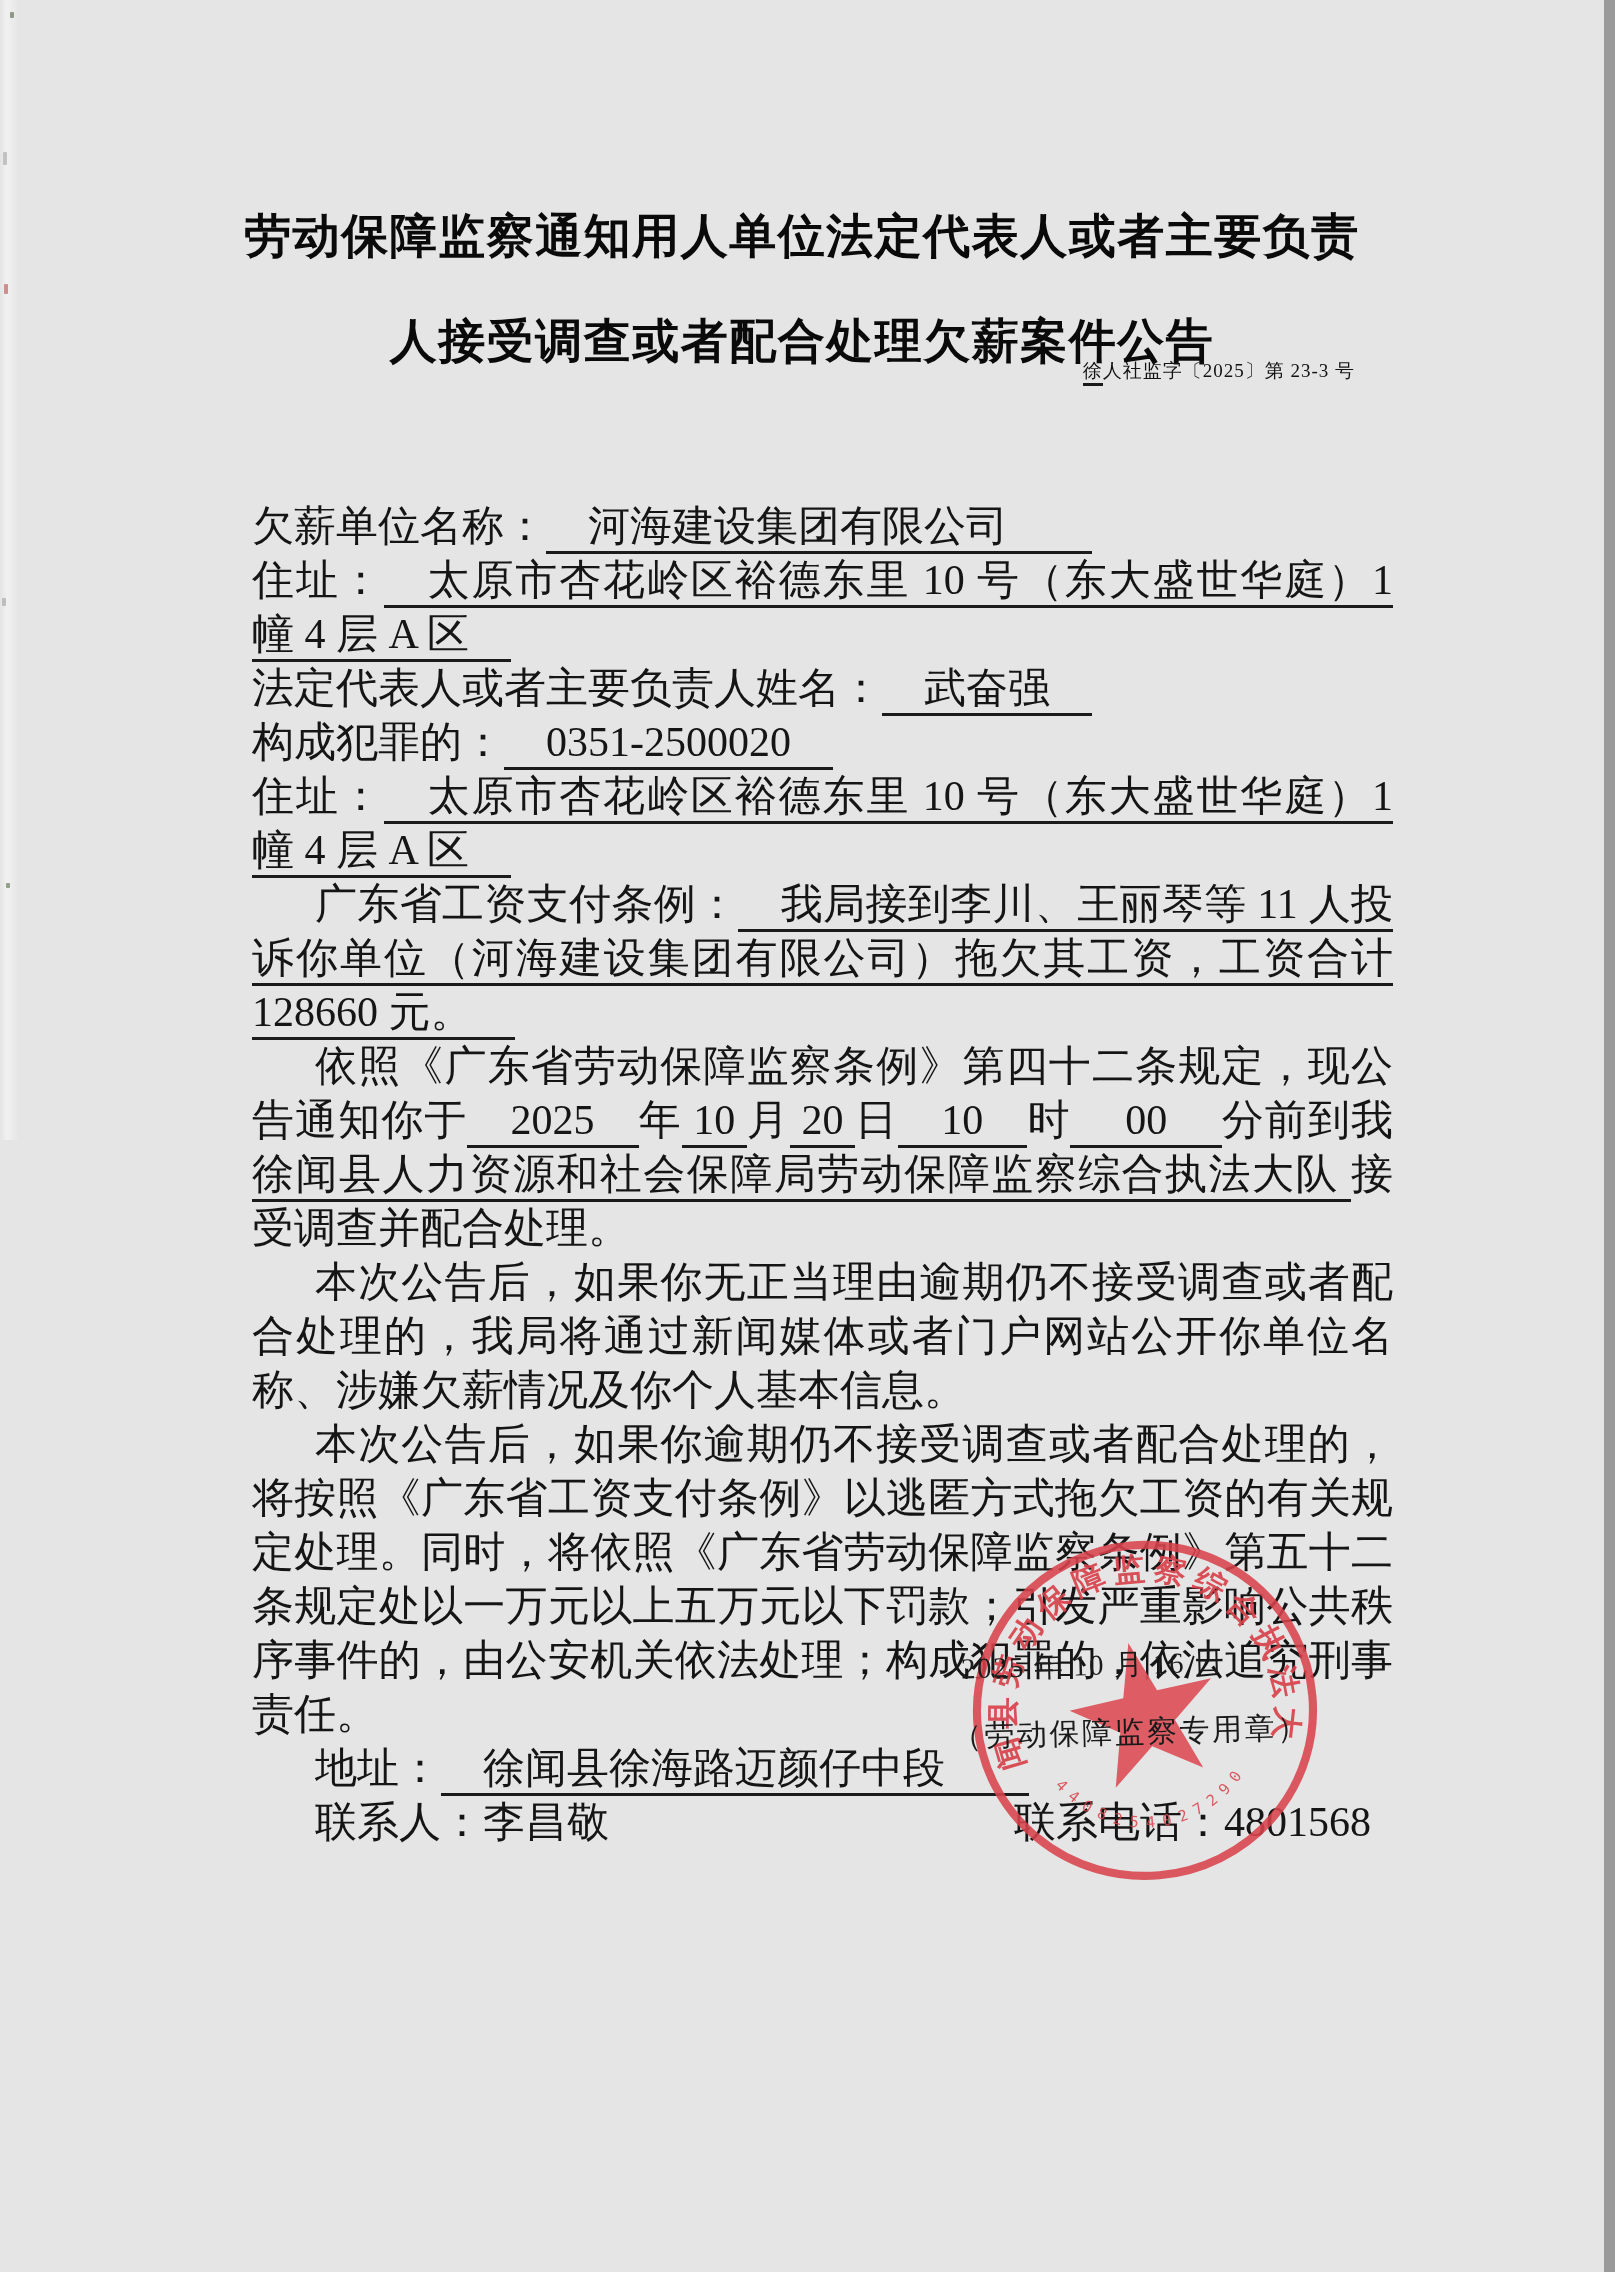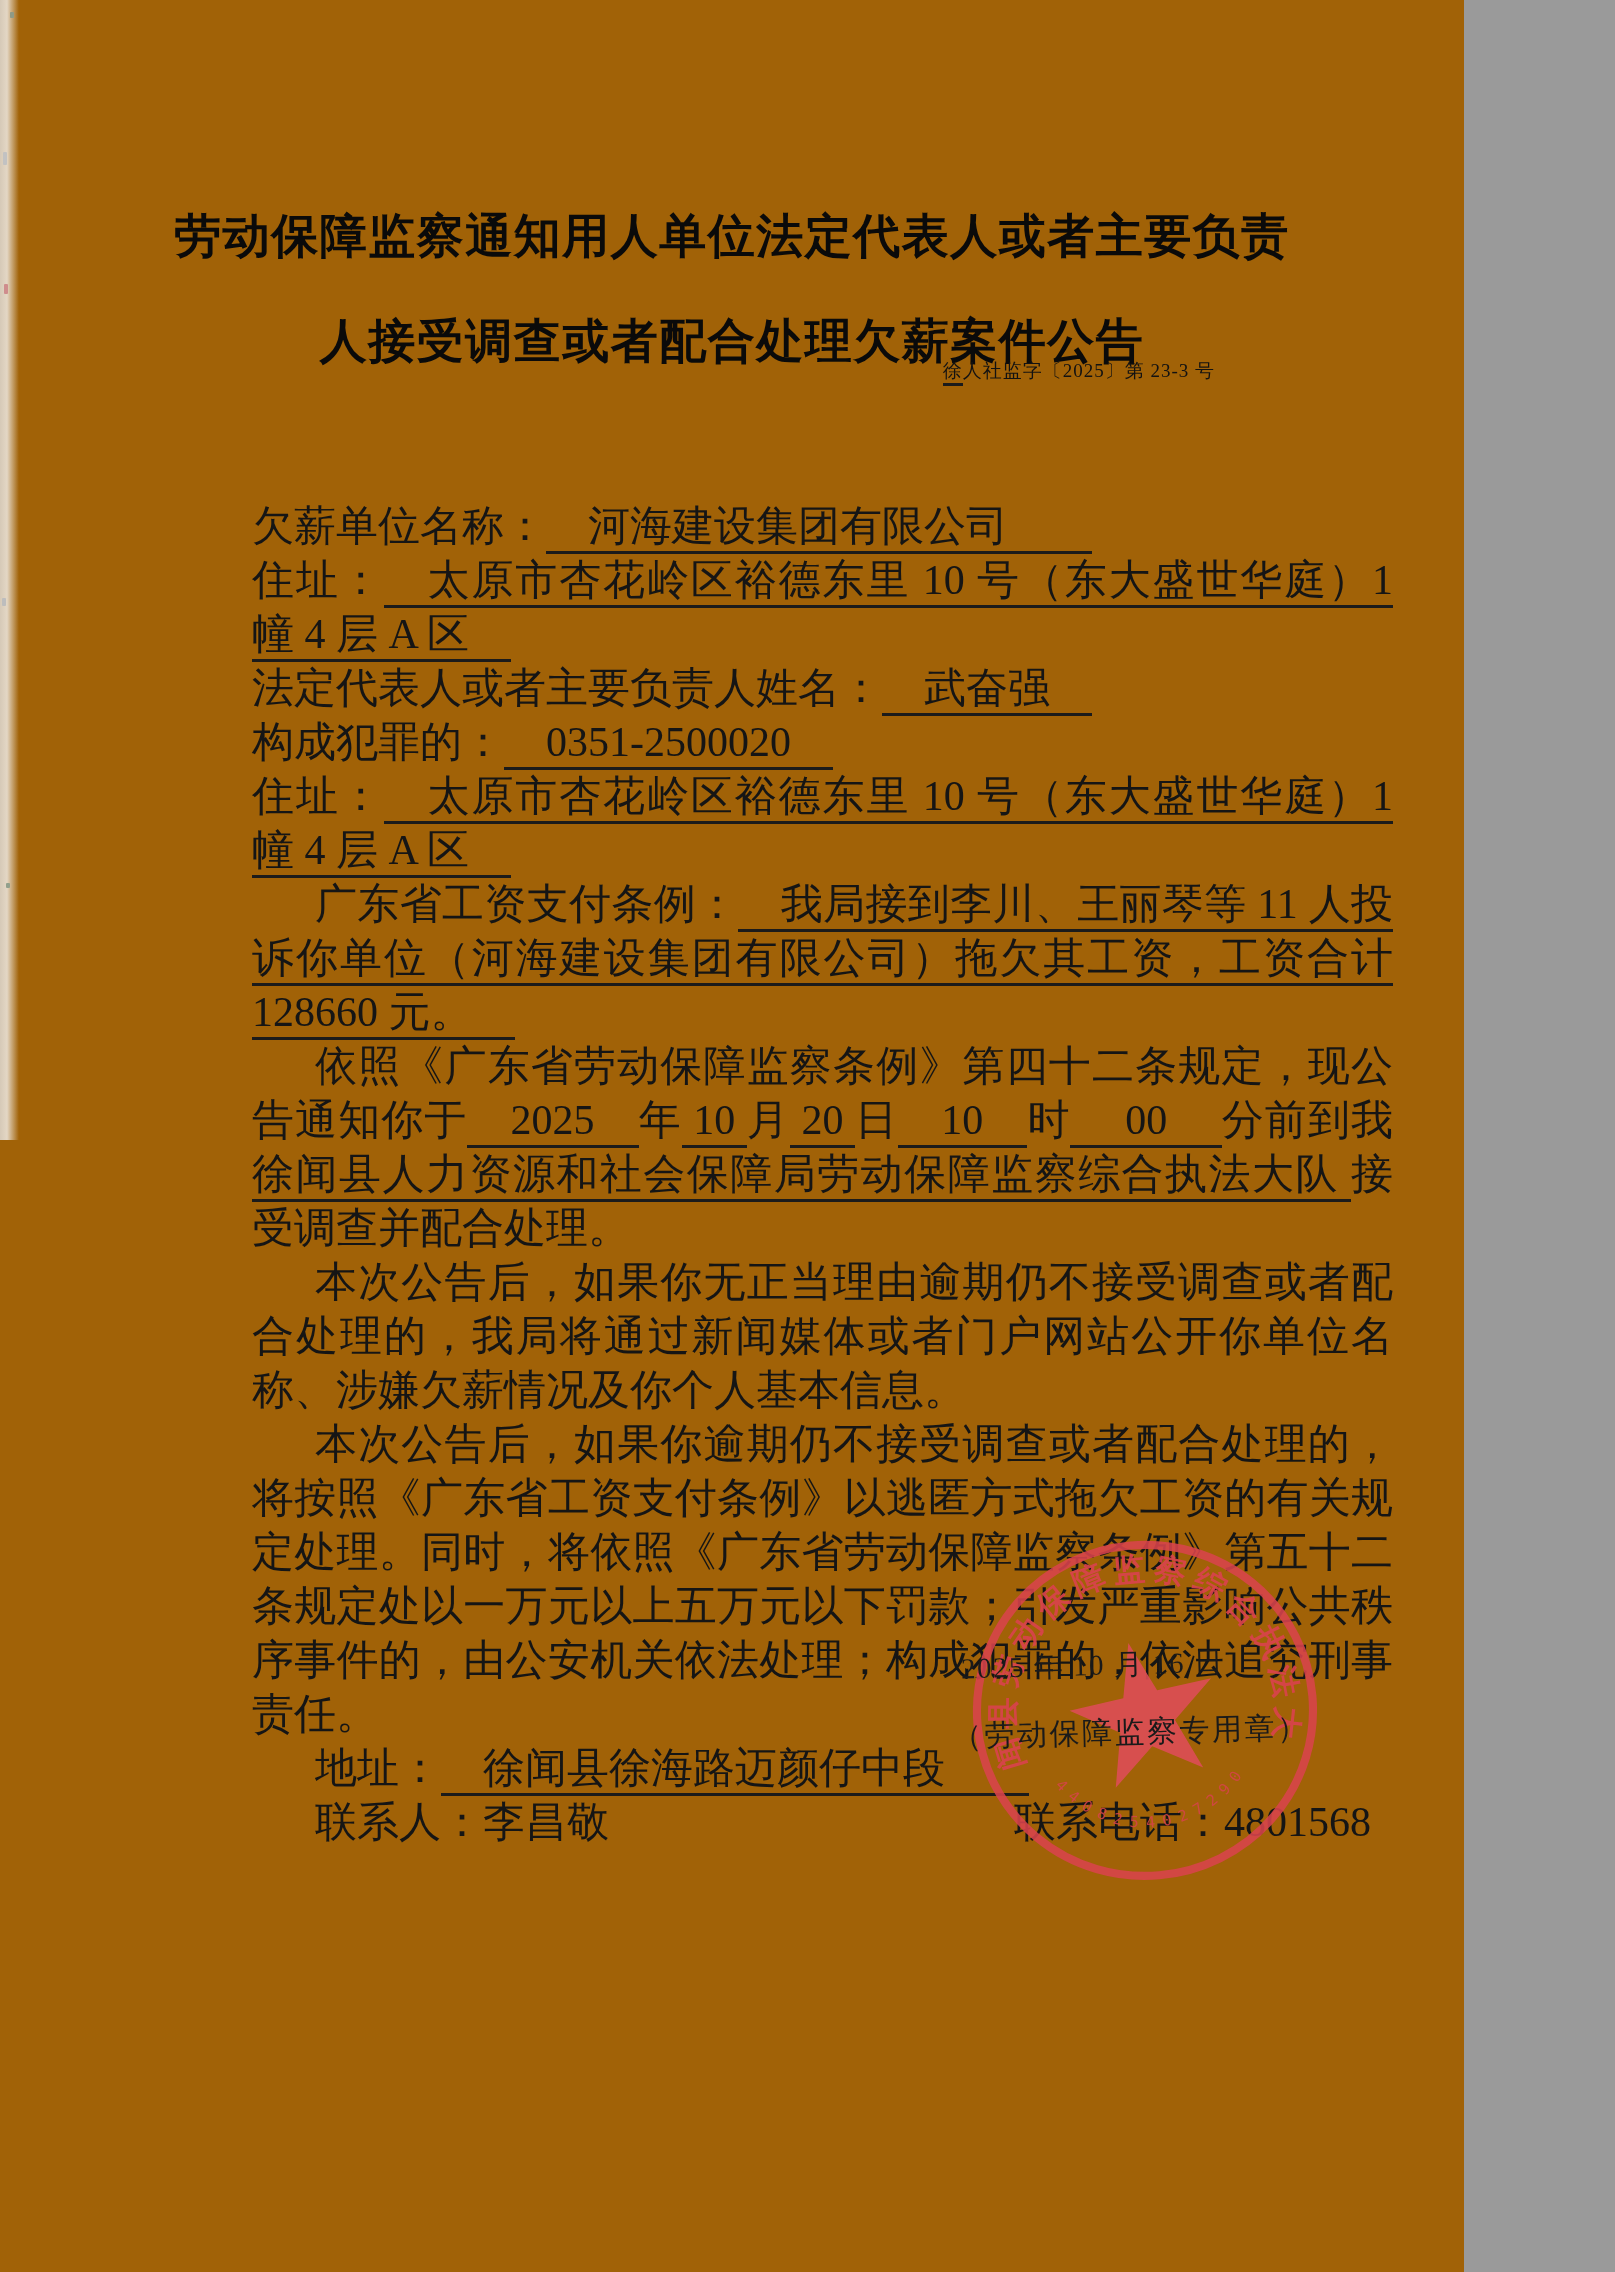--- a/index.html
+++ b/index.html
@@ -1,19 +1,19 @@
 <!DOCTYPE html>
 <html style="font-size:8px"><head>
 <meta charset="utf-8">
 <style>
   html,body{margin:0;padding:0;background:#9a9a9a;}
   .page{
     position:relative;
-    width:1464px;height:2273px;
-    background:#a16207;
+    width:1604px;height:2273px;
+    background:#e5e5e5;
     overflow:hidden;
     font-family:"Liberation Serif","DejaVu Serif",serif;
     color:#151515;
     text-decoration:underline;
   }
   
   .edge-strip{
     position:absolute;left:0;top:0;width:19px;height:1140px;
     background:linear-gradient(90deg,#e3e3e3 0,#f4f4f4 7px,rgba(255,255,255,0) 19px);
     opacity:.8;

